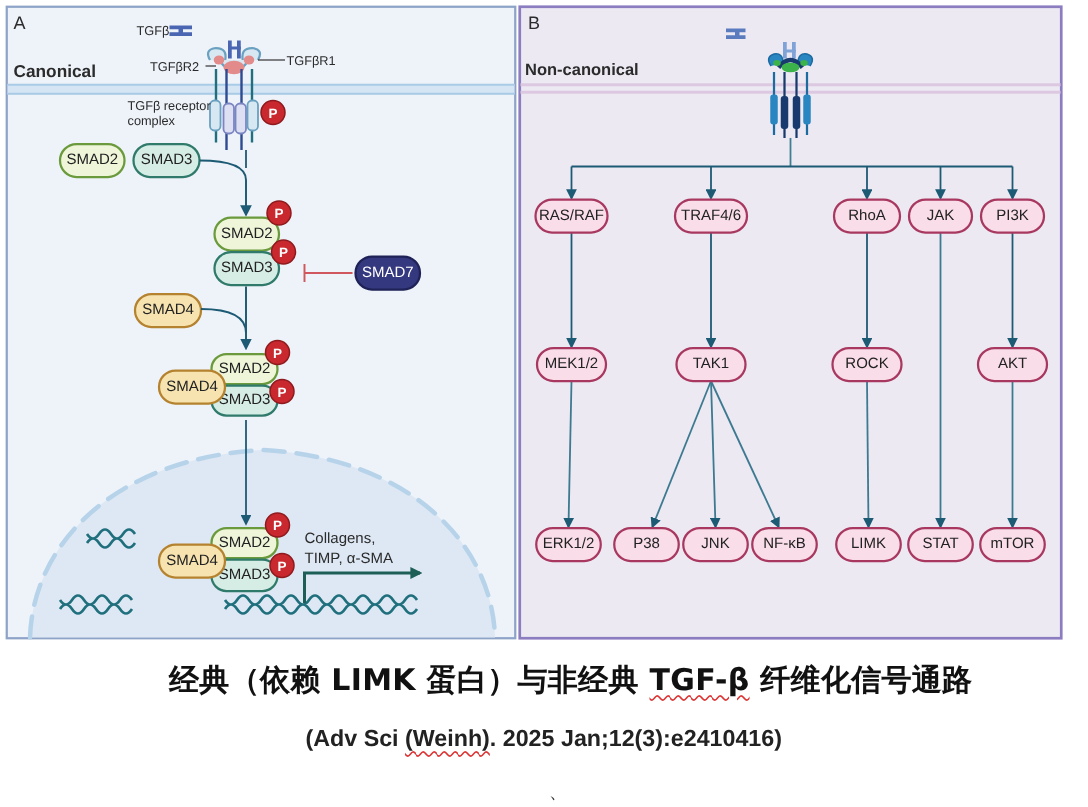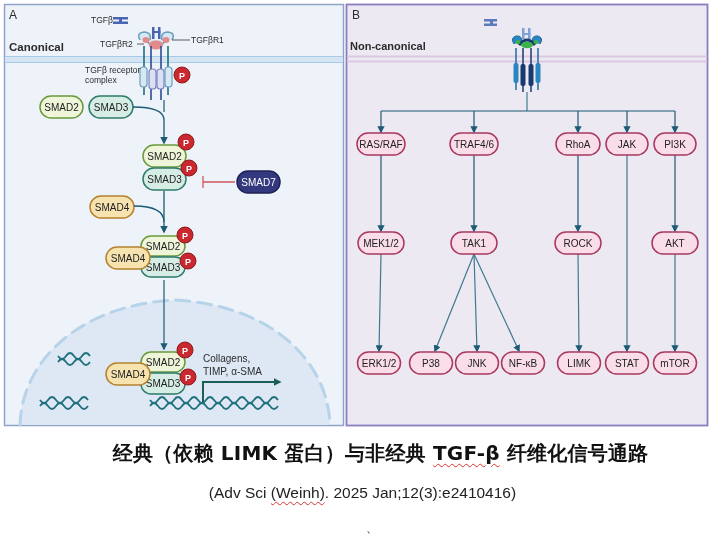--- a/index.html
+++ b/index.html
@@ -1,21 +1,21 @@
 <!DOCTYPE html>
 <html><head>
 <meta charset="utf-8">
 <style>
   html,body{margin:0;padding:0;background:#ffffff;}
   body{width:725px;height:538px;position:relative;overflow:hidden;font-family:"Liberation Sans",sans-serif;}
   #fig{position:absolute;left:0;top:0;width:725px;height:430px;}
   .lbl{font-family:"Liberation Sans",sans-serif;fill:#2b2b2b;}
   .node-text{font-family:"Liberation Sans",sans-serif;font-size:10px;fill:#222;text-anchor:middle;dominant-baseline:central;}
   .ptext{font-family:"Liberation Sans",sans-serif;font-size:9px;font-weight:bold;fill:#ffffff;text-anchor:middle;dominant-baseline:central;}
-  .caption{position:absolute;left:0;width:725px;text-align:center;color:#111;}
+  .caption{position:absolute;left:0;width:725px;text-align:center;color:#111;font-weight:bold;}
   #title{top:440px;font-family:"DejaVu Sans",sans-serif;font-weight:bold;font-size:20px;letter-spacing:0.2px;padding-left:36px;box-sizing:border-box;}
   #title .sq{text-decoration:underline wavy #d33;text-decoration-thickness:1px;text-underline-offset:3px;margin-top:48px;}
   #cite{top:484px;font-family:"Liberation Sans",sans-serif;font-size:15.5px;color:#222;padding-left:0;}
   #cite .sq{text-decoration:underline wavy #d33;text-decoration-thickness:1px;text-underline-offset:3px;}
   #tick{position:absolute;left:366px;top:520px;font-size:12px;color:#333;font-family:"Liberation Sans",sans-serif;}
 </style>
 </head>
 <body>
 
 <svg id="fig" width="725" height="430" viewBox="0 0 725 430" xmlns="http://www.w3.org/2000/svg">

